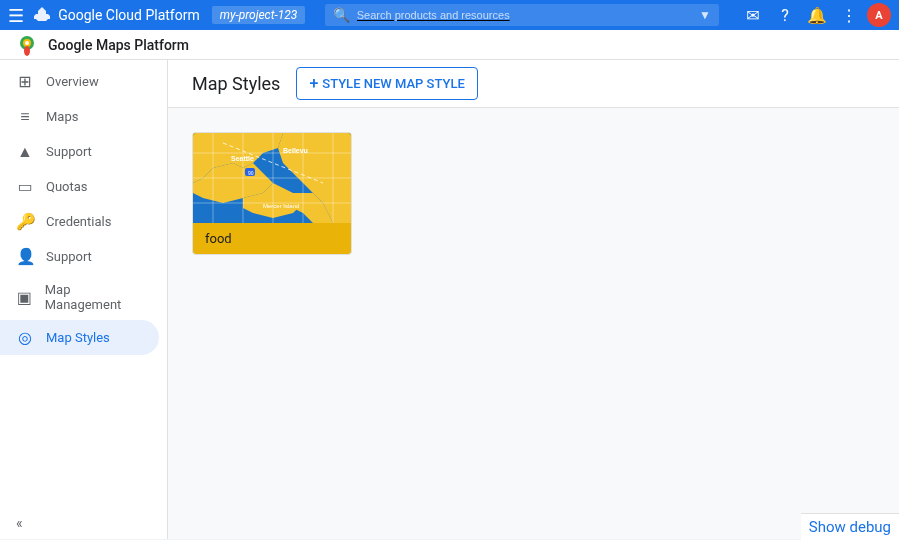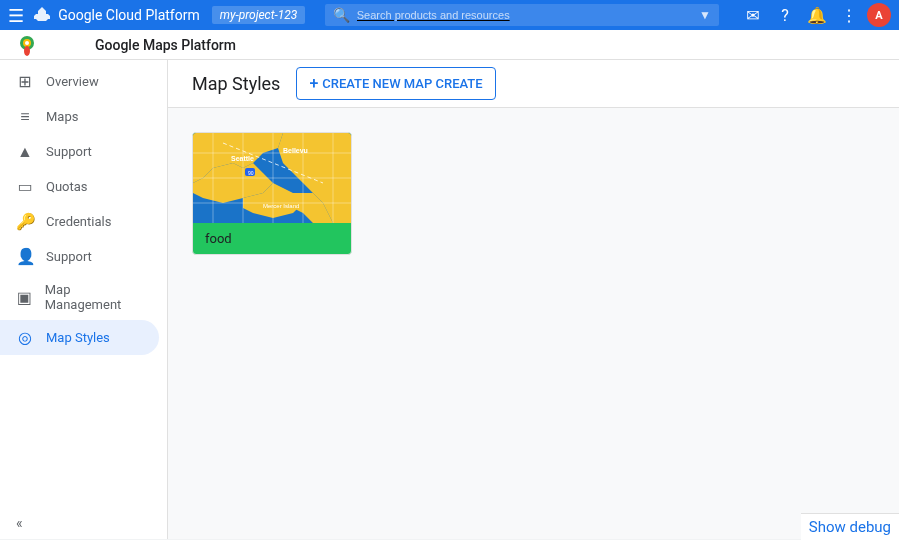--- a/index.html
+++ b/index.html
@@ -50,21 +50,21 @@
     
     .product-bar {
       height: 30px;
       background: white;
       border-bottom: 1px solid #e0e0e0;
       display: flex;
       align-items: center;
       padding: 0 16px;
       gap: 10px;
     }
-    .product-title { font-size: 14px; color: #202124; font-weight: 500; margin-left: 47px; }
+    .product-title { font-size: 14px; color: #202124; font-weight: 500; }
 
     
     .main-layout { display: flex; height: calc(540px - 61px); }
 
     
     .sidebar {
       width: 168px;
       background: white;
       border-right: 1px solid #e0e0e0;
       display: flex;
@@ -119,21 +119,21 @@
       font-weight: 500;
       text-decoration: none;
     }
     .content-body { padding: 24px; }
 
     
     .map-style-card {
       width: 160px;
       border: 1px solid #e0e0e0;
       border-radius: 4px;
-      background: #22c55e;
+      background: #eab308;
       overflow: hidden;
       cursor: pointer;
       display: inline-block;
     }
     .map-thumbnail {
       width: 160px;
       height: 90px;
       overflow: hidden;
       position: relative;
     }
@@ -217,21 +217,21 @@
     <div class="sidebar-bottom">
       <span style="font-size:14px;">«</span>
     </div>
   </nav>
 
   <div class="content">
     <div class="content-header">
       <span class="content-title">Map Styles</span>
       <a class="create-btn">
         <span style="font-size:16px;">+</span>
-        <span>CREATE NEW MAP CREATE</span>
+        <span>STYLE NEW MAP STYLE</span>
       </a>
     </div>
     <div class="content-body">
       
       <div class="map-style-card">
         <div class="map-thumbnail">
 
           <svg viewBox="0 0 160 90" xmlns="http://www.w3.org/2000/svg" style="display:block;">
 
             <rect width="160" height="90" fill="#1a73c8"></rect>

